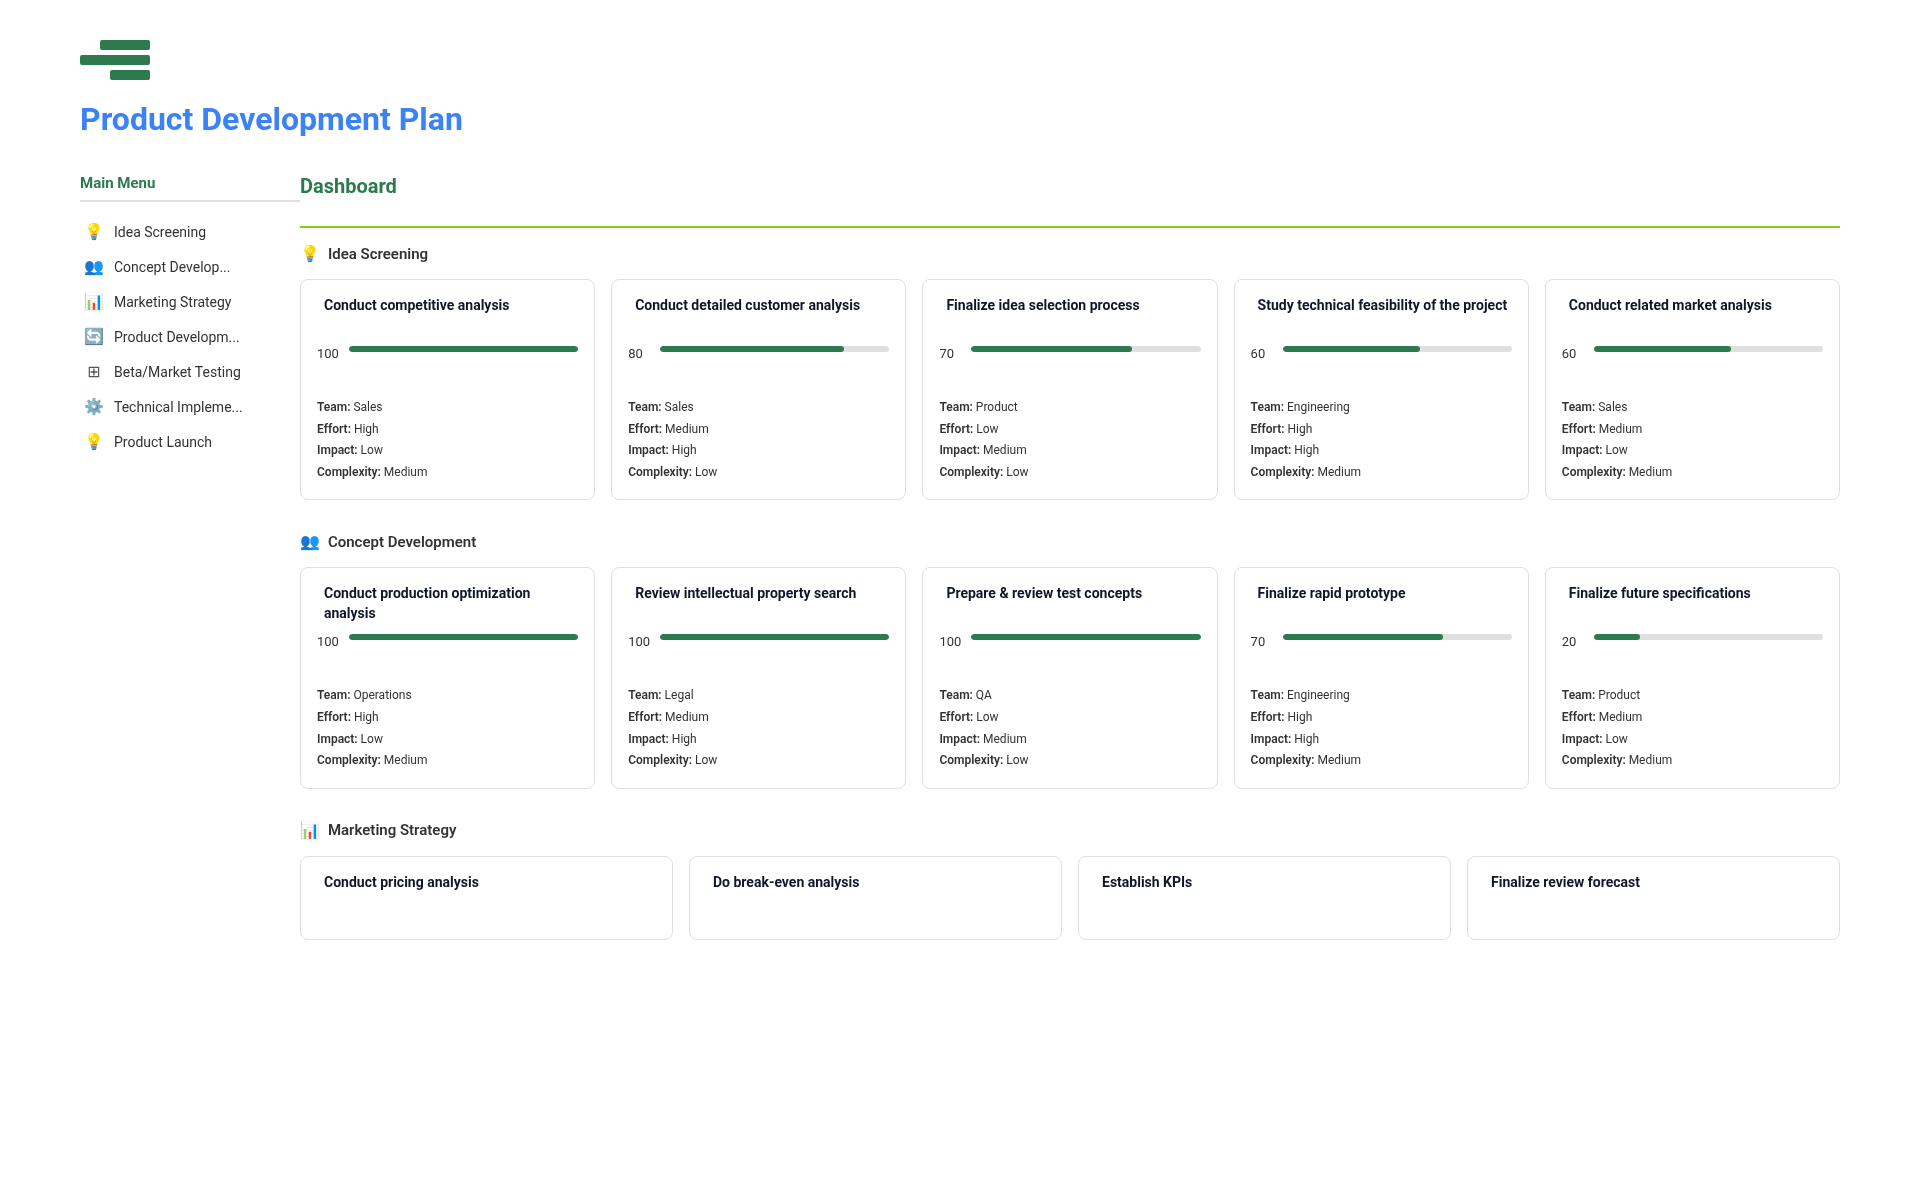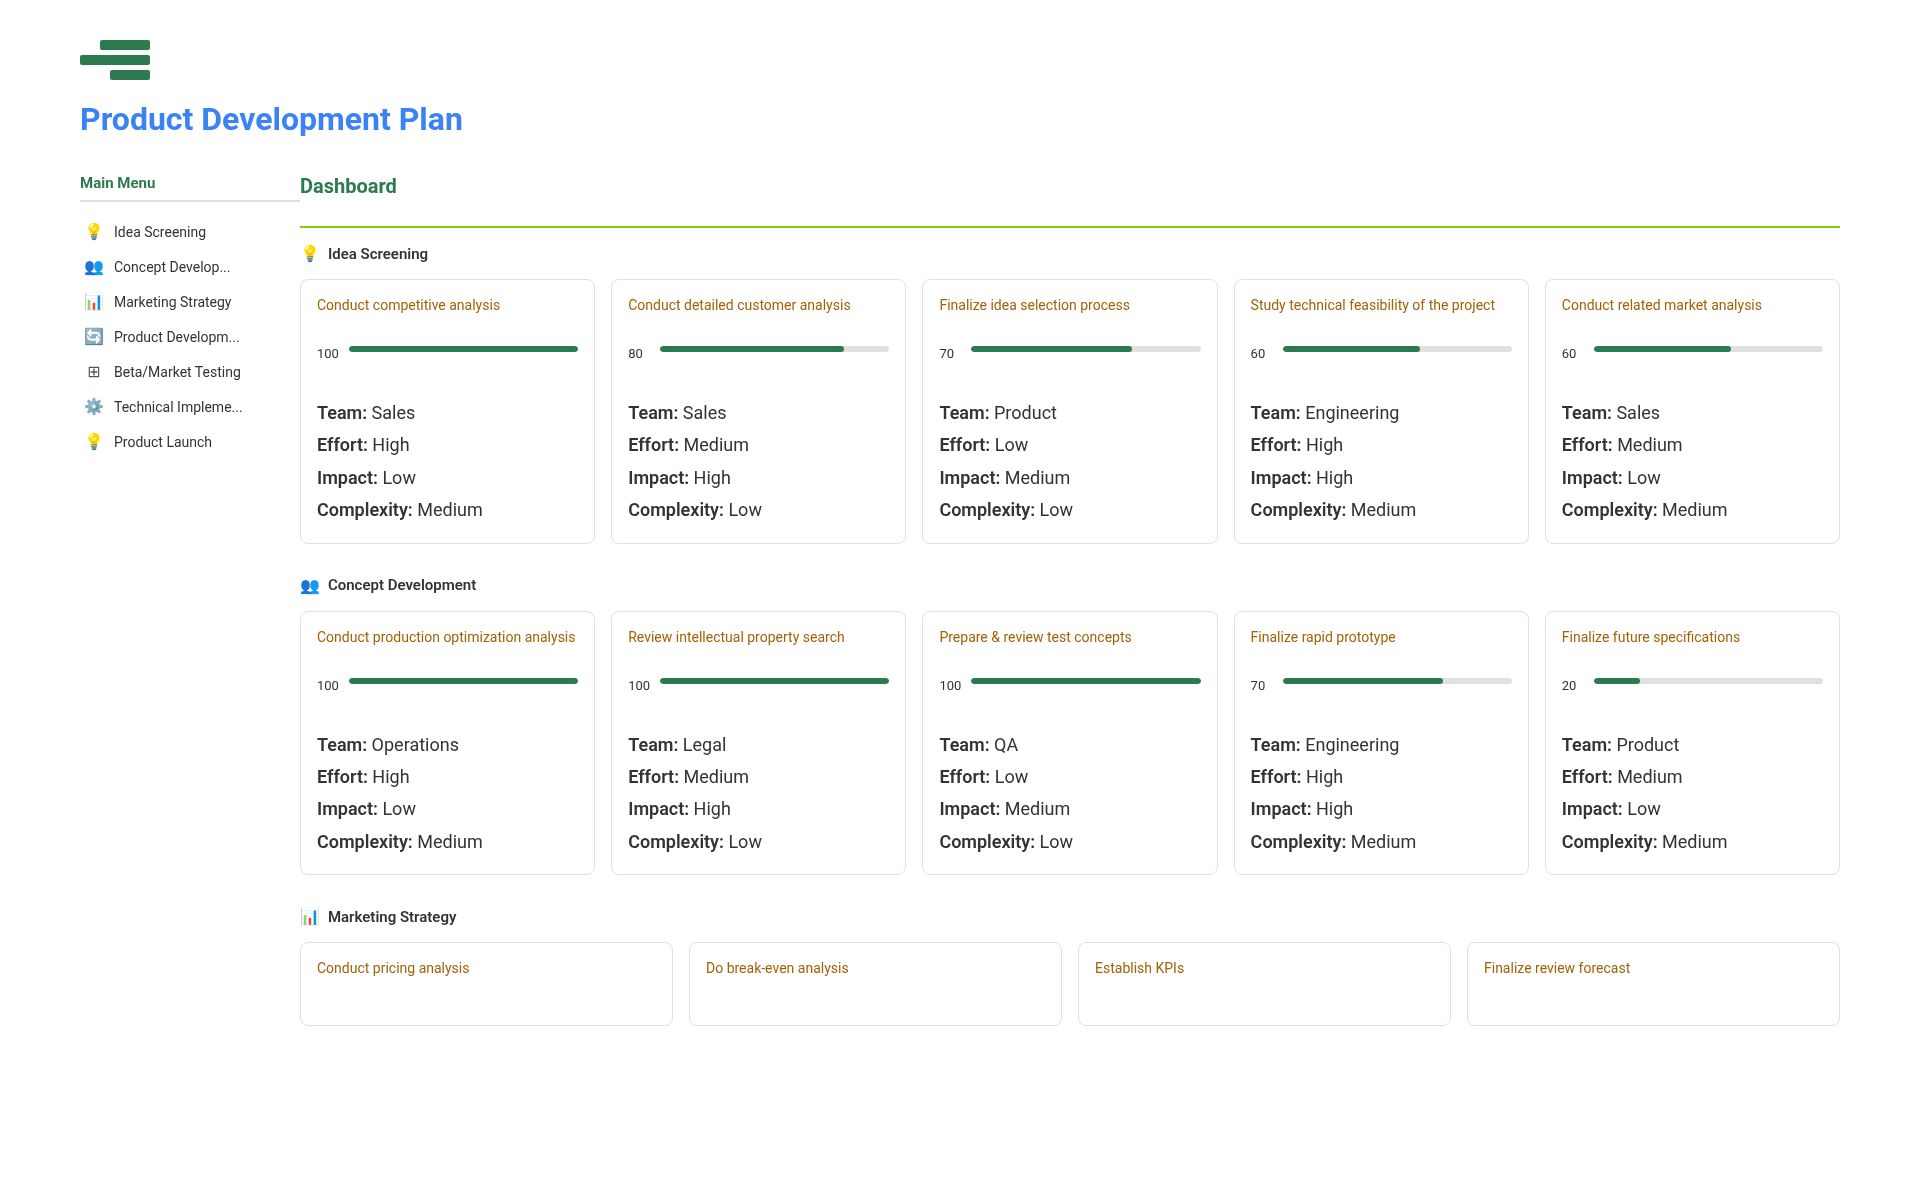--- a/index.html
+++ b/index.html
@@ -100,25 +100,26 @@
     .card {
       background: #fff;
       border: 1px solid #e0e0e0;
       border-radius: 8px;
       padding: 16px;
       flex: 1;
       min-width: 0;
     }
     .card-title {
       font-size: 14px;
-      font-weight: 400;
-      color: #a16207;
+      font-weight: 700;
+      color: #0f172a;
       margin-bottom: 10px;
       line-height: 1.4;
       min-height: 40px;
+      margin-left: 7px;
     }
     .progress-row {
       display: flex;
       align-items: flex-start;
       gap: 8px;
       margin-bottom: 12px;
     }
     .progress-value {
       font-size: 13px;
       color: #333;
@@ -129,21 +130,21 @@
       height: 6px;
       background: #e0e0e0;
       border-radius: 3px;
       overflow: hidden;
     }
     .progress-bar-fill {
       height: 100%;
       background: #2d7a4f;
       border-radius: 3px;
     }
-    .card-meta { font-size: 18px; line-height: 1.8; margin-top: 36px; }
+    .card-meta { font-size: 12px; line-height: 1.8; margin-top: 36px; }
     .card-meta span { font-weight: 600; }
   </style>
 </head>
 <body>
 
 <div class="app-container">
 
   <div class="logo">
     <div class="logo-bars">
       <div class="logo-bar"></div>

